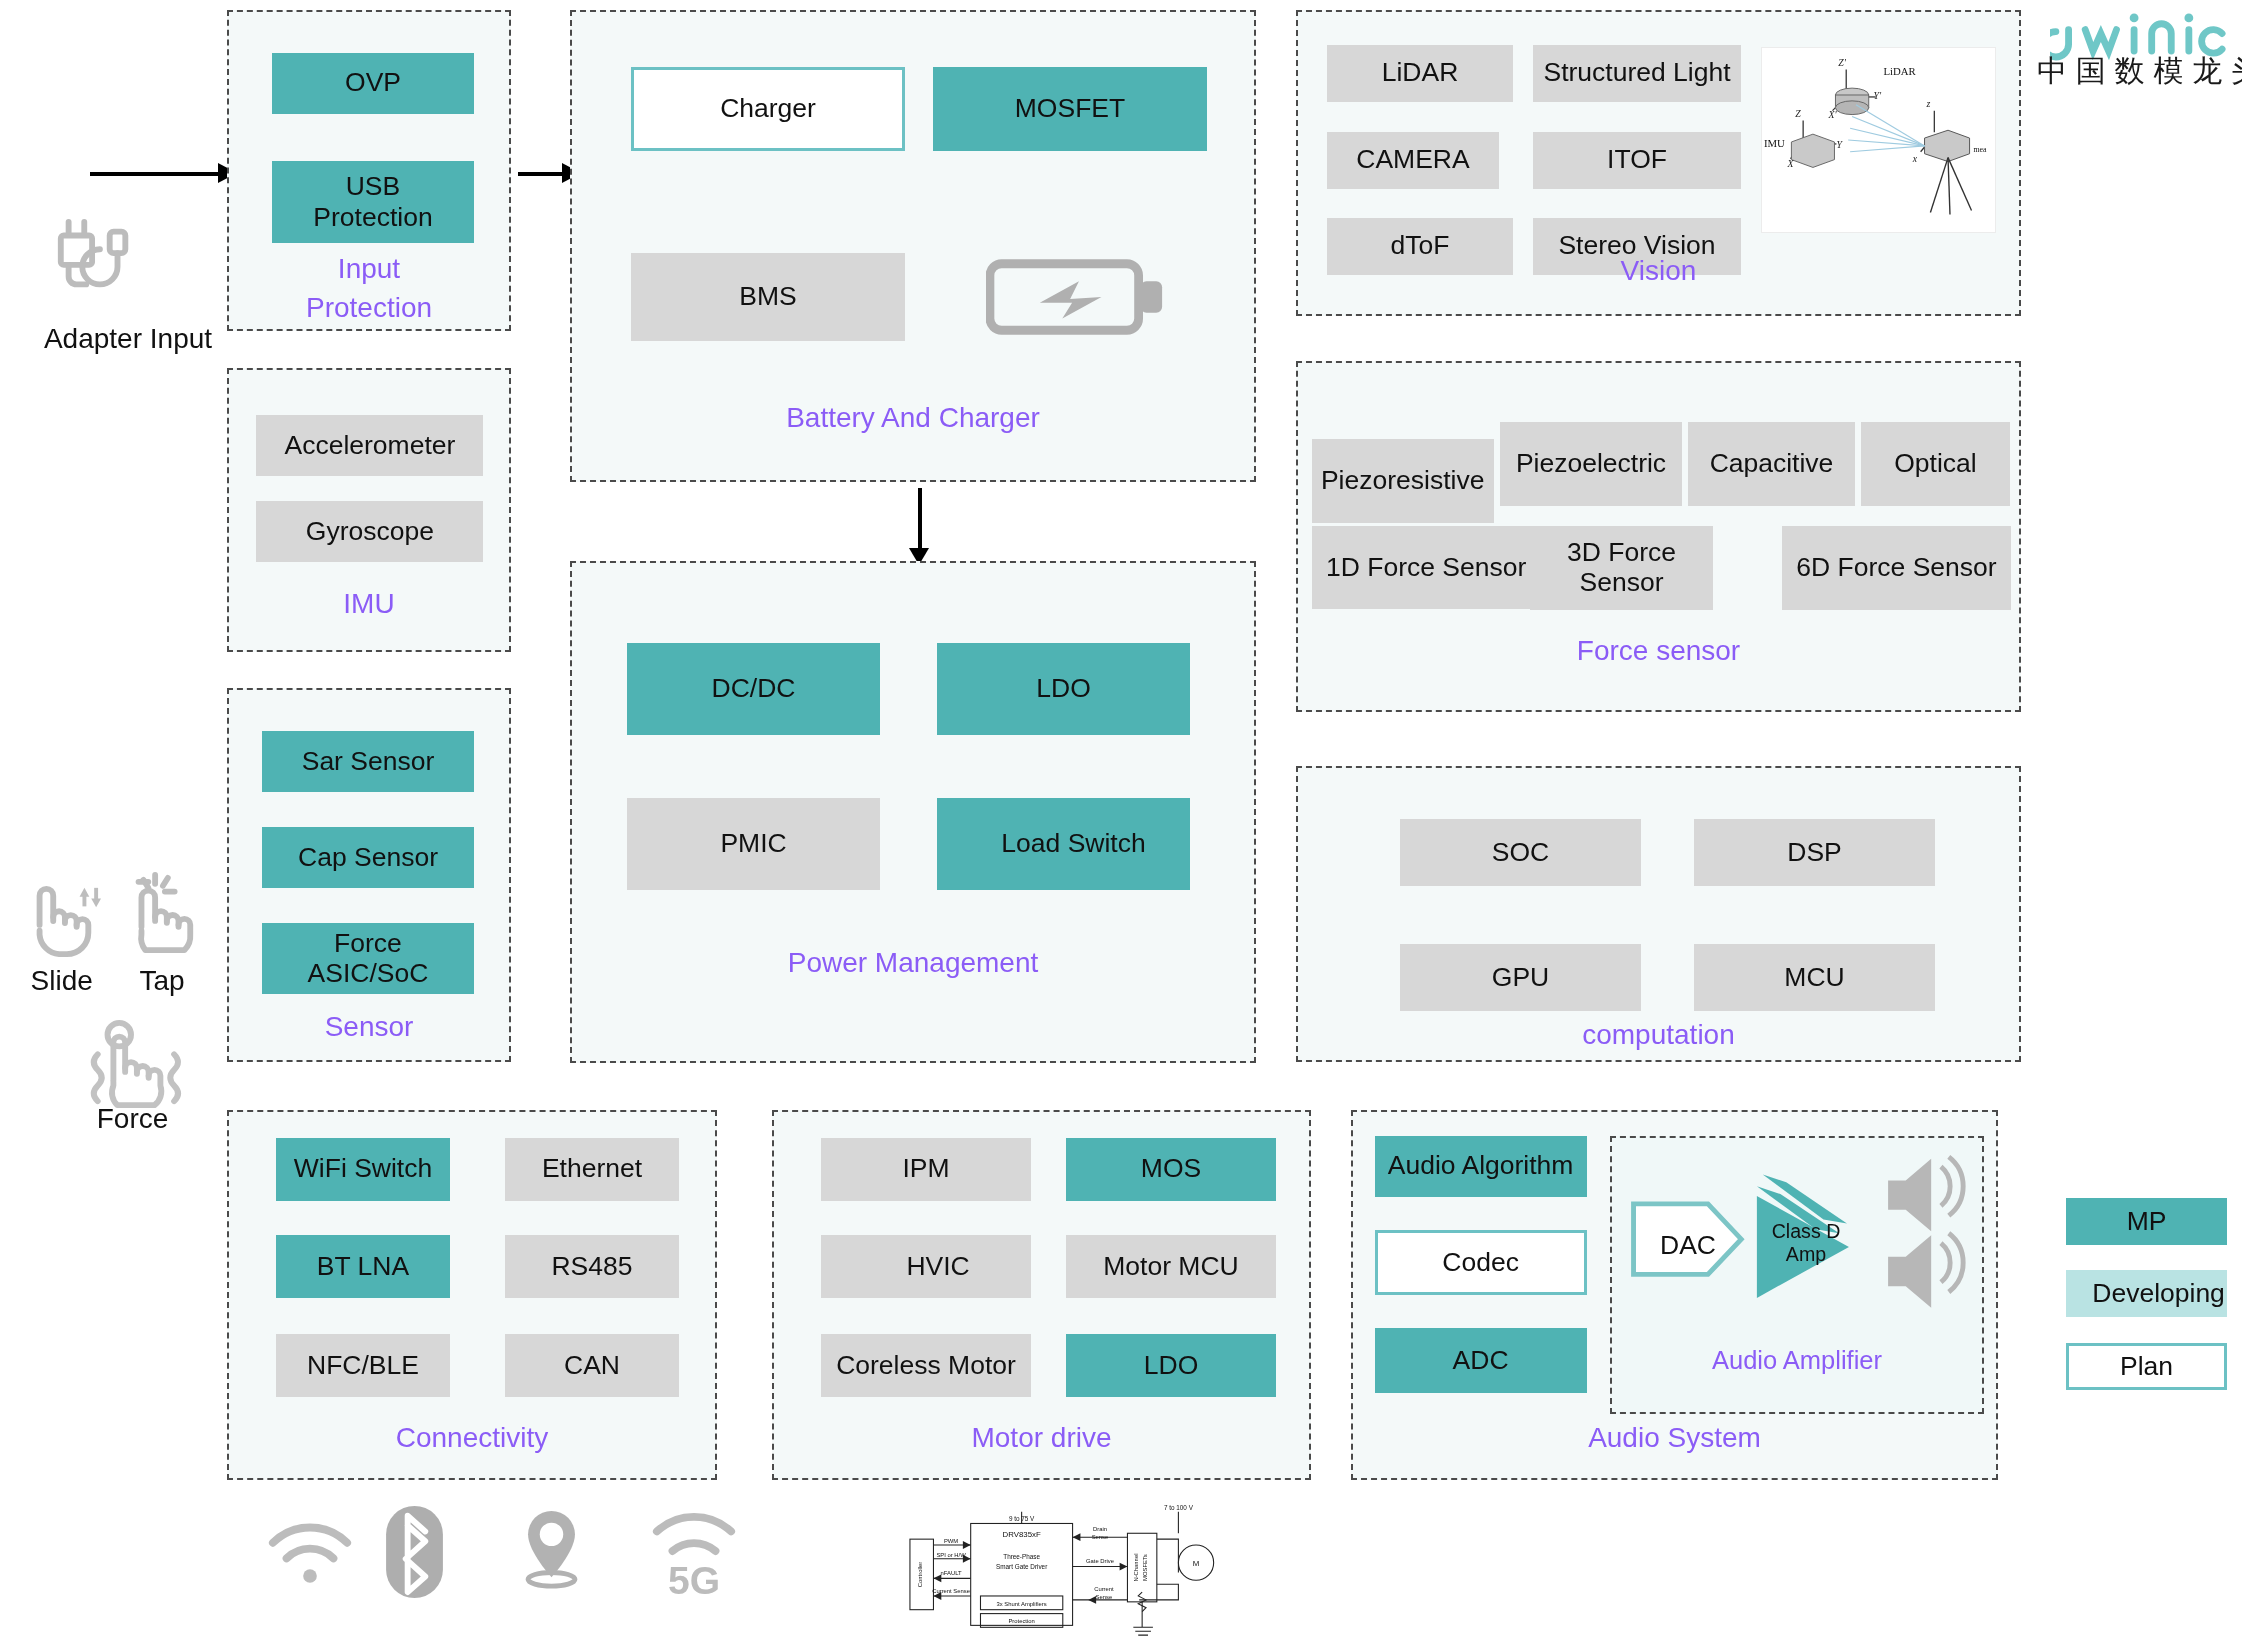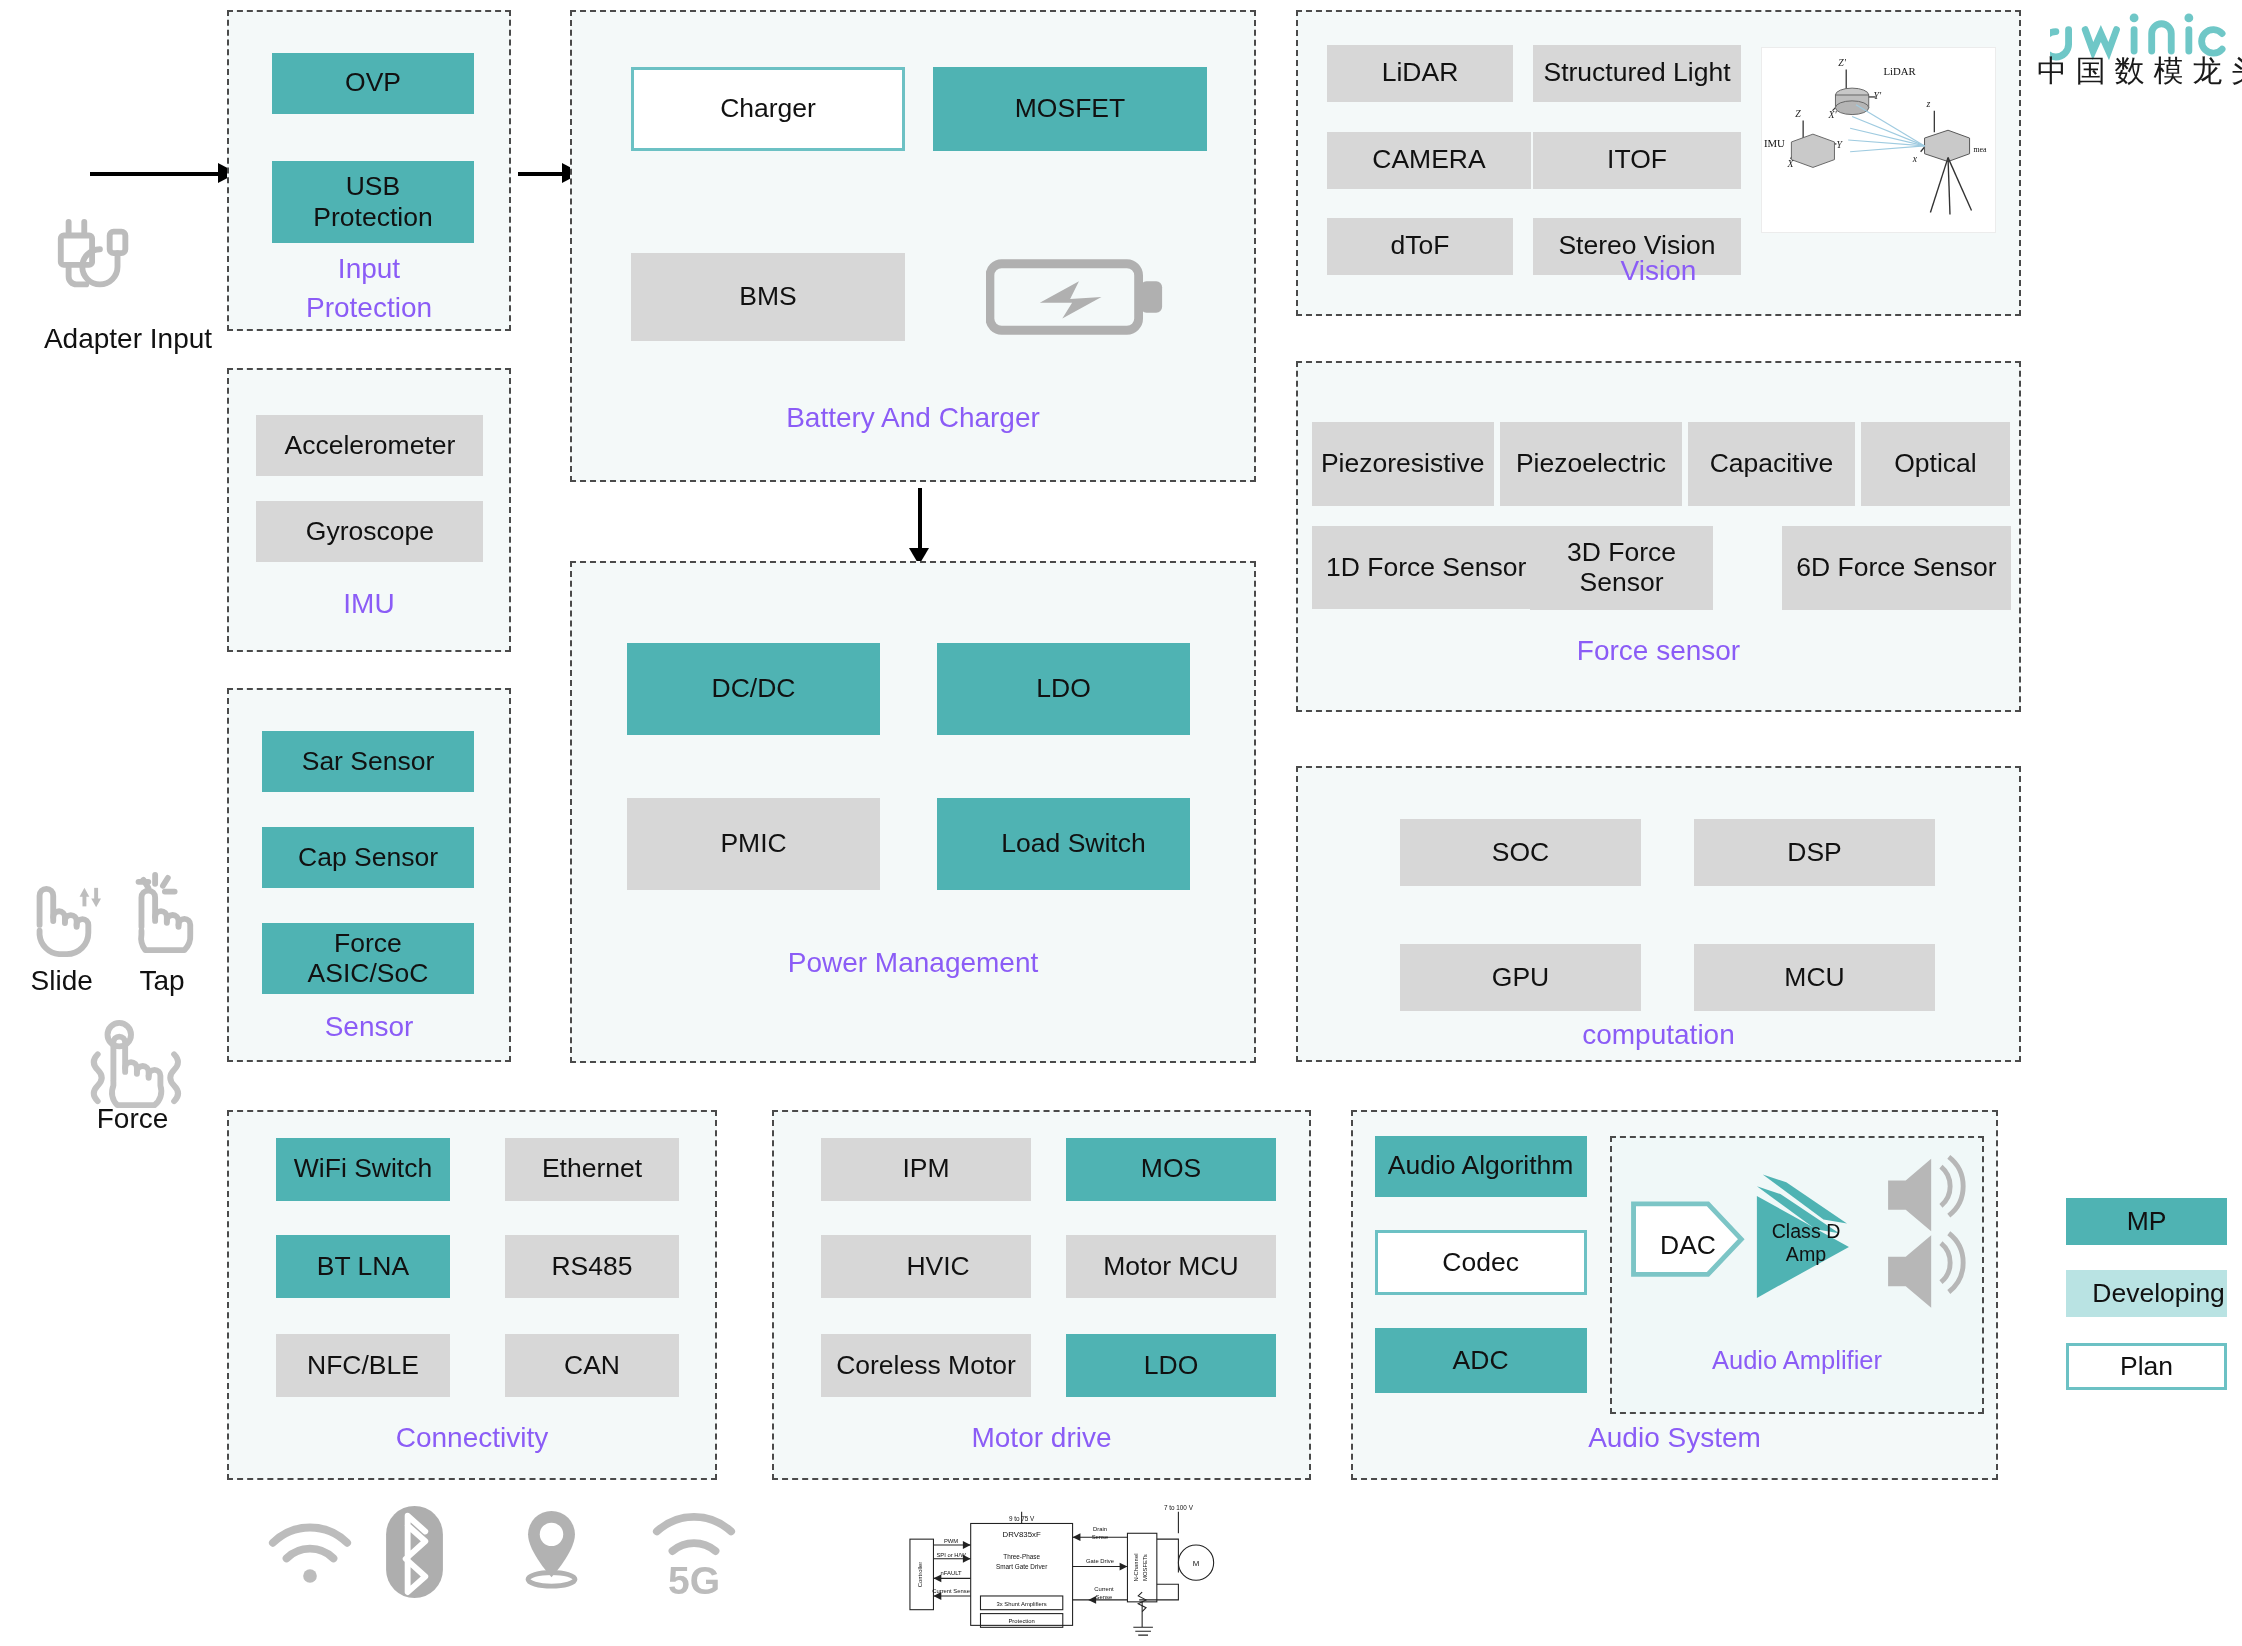--- a/index.html
+++ b/index.html
@@ -216,21 +216,21 @@
     <div class="chip mp" style="left:55px; top:80px; width:253px; height:92px;">DC/DC</div>
     <div class="chip mp" style="left:365px; top:80px; width:253px; height:92px;">LDO</div>
     <div class="chip grey" style="left:55px; top:235px; width:253px; height:92px;">PMIC</div>
     <div class="chip mp" style="left:365px; top:235px; width:253px; height:92px;padding-left:24px;">Load Switch</div>
     <div class="group-title" style="top:384px;">Power Management</div>
   </div>
 
   <div class="group" style="left:1296px; top:9.8px; width:725px; height:306px;">
     <div class="chip grey" style="left:29px; top:33px; width:186px; height:57px;">LiDAR</div>
     <div class="chip grey" style="left:235px; top:33px; width:208px; height:57px;">Structured Light</div>
-    <div class="chip grey" style="left:29px; top:120px; width:204px; height:57px;text-align:center;">CAMERA</div>
+    <div class="chip grey" style="left:29px; top:120px; width:172px; height:57px;text-align:center;">CAMERA</div>
     <div class="chip grey" style="left:235px; top:120px; width:208px; height:57px;">ITOF</div>
     <div class="chip grey" style="left:29px; top:206px; width:186px; height:57px;">dToF</div>
     <div class="chip grey" style="left:235px; top:206px; width:208px; height:57px;">Stereo Vision</div>
 
     <div class="vision-pic" style="left:463px; top:35px; width:235px; height:186px;">
       <svg width="235" height="186" viewBox="0 0 240 190">
         <g stroke="#333" stroke-width="1.3" fill="none">
           <path d="M86 46 v-24"></path>
             <path d="M86 50 h30"></path>
             <path d="M84 52 l-12 12"></path>
@@ -276,21 +276,21 @@
           <text x="124" y="28">LiDAR</text>
             <text x="2" y="101">IMU</text>
           <text x="216" y="106" font-size="8">mea</text>
         </g>
       </svg>
     </div>
     <div class="group-title" style="top:243px;">Vision</div>
   </div>
 
   <div class="group" style="left:1296px; top:361px; width:725px; height:351px;">
-    <div class="chip grey" style="left:13.7px; top:59px; width:182px; height:84px;">Piezoresistive</div>
+    <div class="chip grey" style="left:13.7px; top:76px; width:182px; height:84px;">Piezoresistive</div>
     <div class="chip grey" style="left:202px; top:59px; width:182px; height:84px;">Piezoelectric</div>
     <div class="chip grey" style="left:390px; top:59px; width:167px; height:84px;">Capacitive</div>
     <div class="chip grey" style="left:563px; top:59px; width:149px; height:84px;">Optical</div>
     <div class="chip grey" style="left:13.7px; top:163px; width:229px; height:83px;">1D Force Sensor</div>
     <div class="chip grey" style="left:232px; top:163px; width:183px; height:84px;">3D Force Sensor</div>
     <div class="chip grey" style="left:484px; top:163px; width:229px; height:84px;">6D Force Sensor</div>
     <div class="group-title" style="top:272px;">Force sensor</div>
   </div>
 
   <div class="group" style="left:1296px; top:766px; width:725px; height:296px;">

